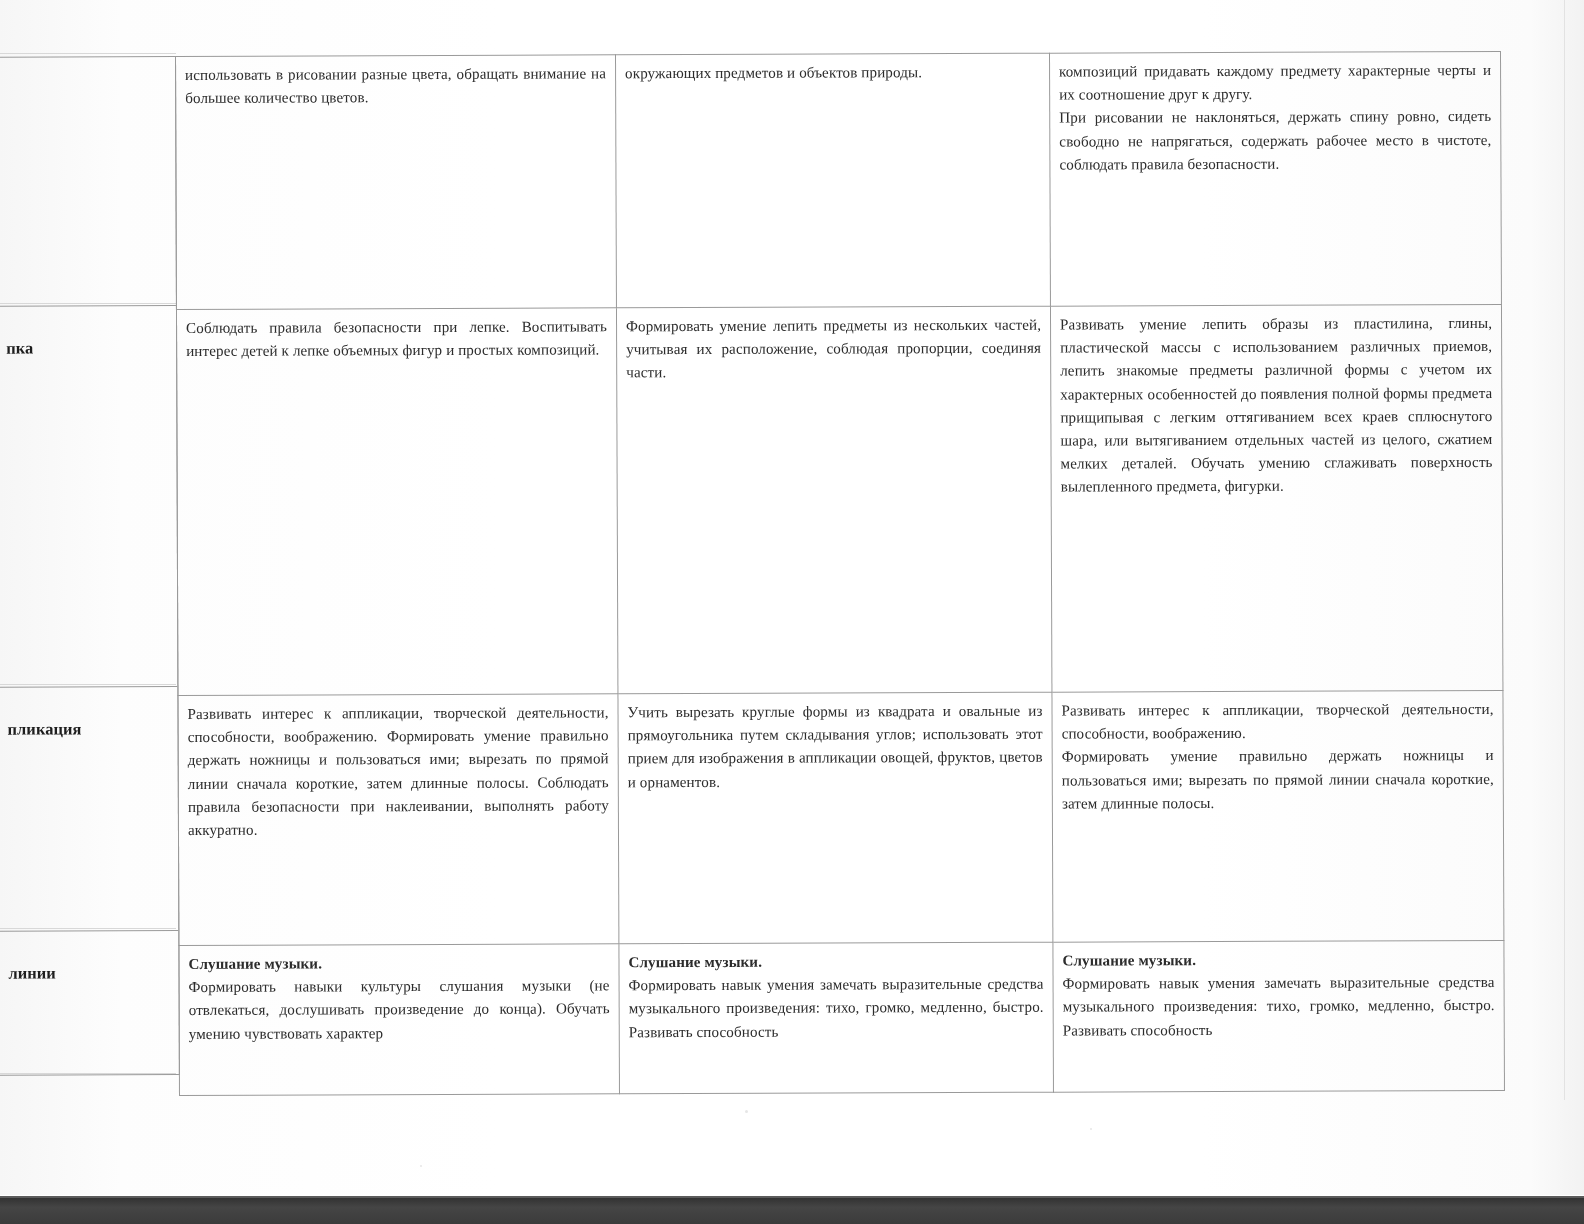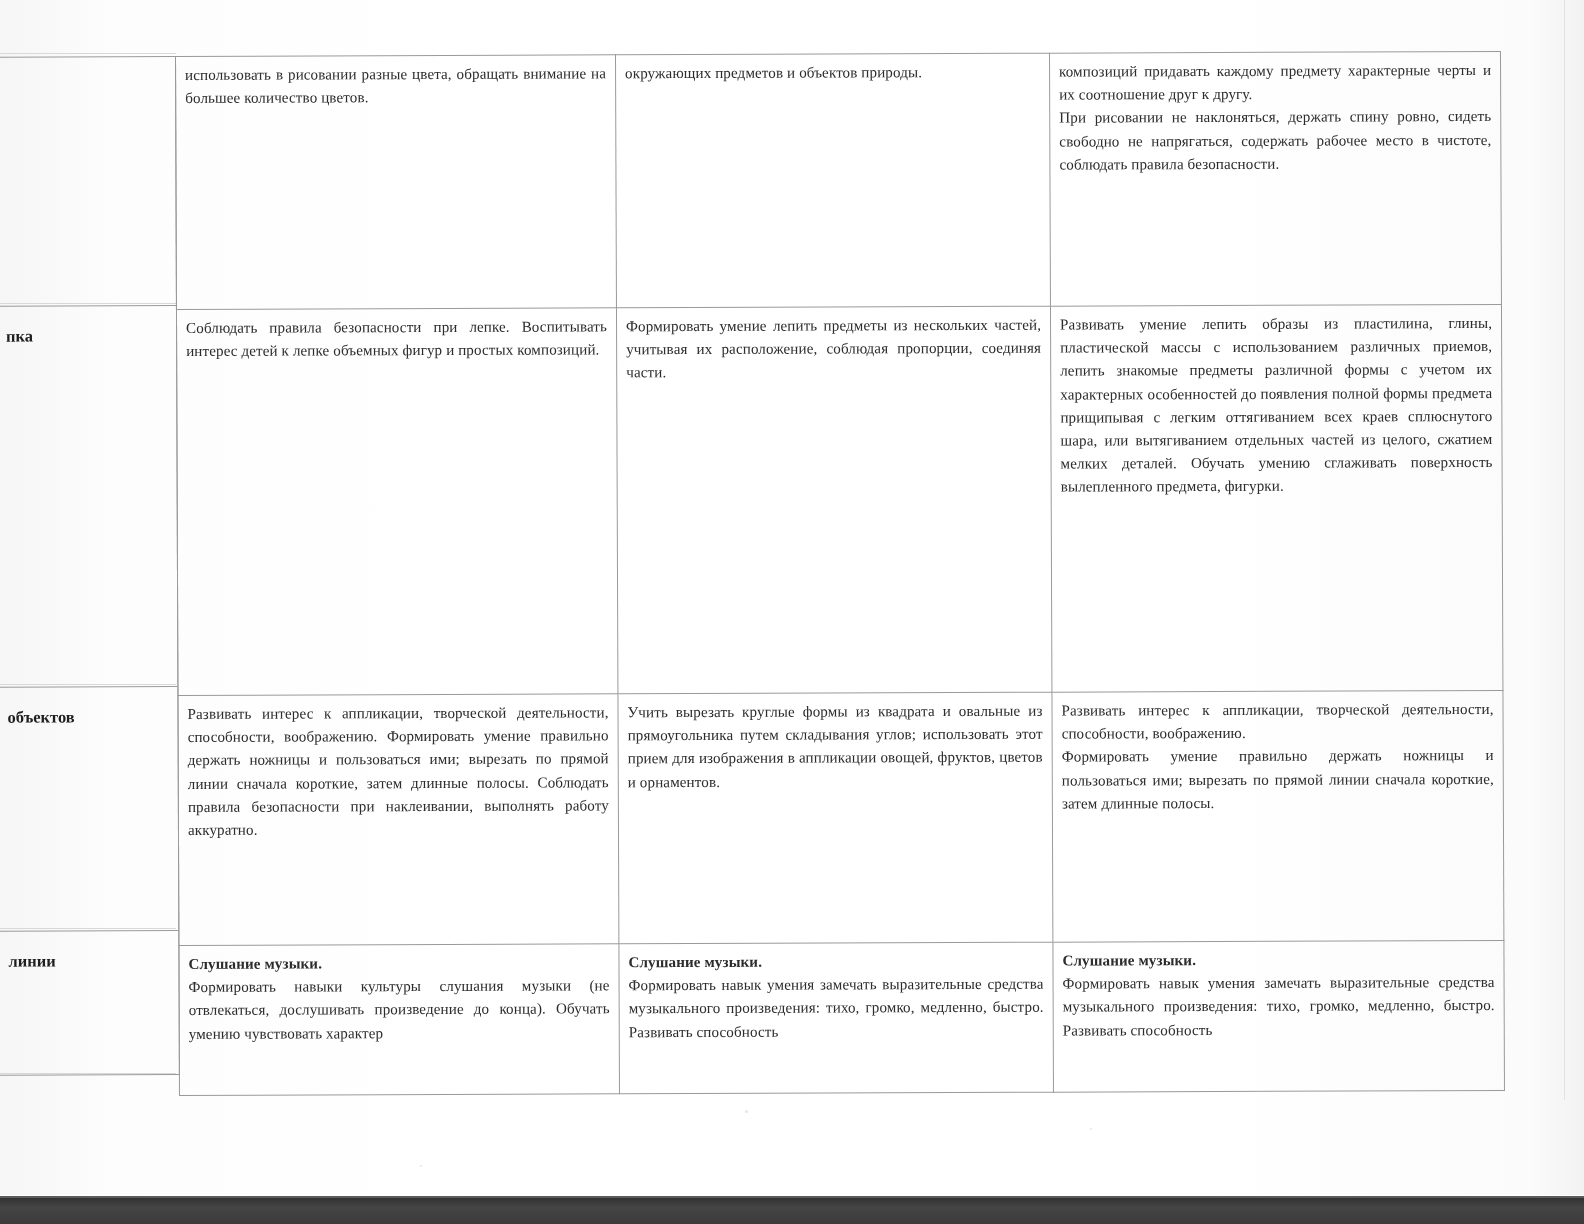--- a/index.html
+++ b/index.html
@@ -118,21 +118,21 @@
   }
   .stub-cell {
     border-top: 1px solid #9a9a9a;
     box-sizing: border-box;
     position: relative;
   }
   .stub-cell:last-child { border-bottom: 1px solid #9a9a9a; }
   .stub-cell .stub-text {
     position: absolute;
     left: 144px;
-    top: 20px;
+    top: 32px;
     font-weight: bold;
     font-size: 16.5px;
     color: #1e1e1e;
     white-space: nowrap;
   }
 
   
   .speck {
     position: absolute;
     background: #e6e6e6;
@@ -154,21 +154,21 @@
   <div class="margin-rule" style="left:0px;   top:1073px; width:176px;"></div>
 
   <div id="stub-column">
     <div class="stub-cell" style="height:249px;">
       <span class="stub-text"></span>
     </div>
     <div class="stub-cell" style="height:381px;">
       <span class="stub-text">пка</span>
     </div>
     <div class="stub-cell" style="height:244px;">
-      <span class="stub-text">объектов</span>
+      <span class="stub-text">пликация</span>
     </div>
     <div class="stub-cell" style="height:145px;">
       <span class="stub-text">линии</span>
     </div>
   </div>
 
   <table id="curriculum-table">
     <colgroup>
       <col class="col-a">
         <col class="col-b">

